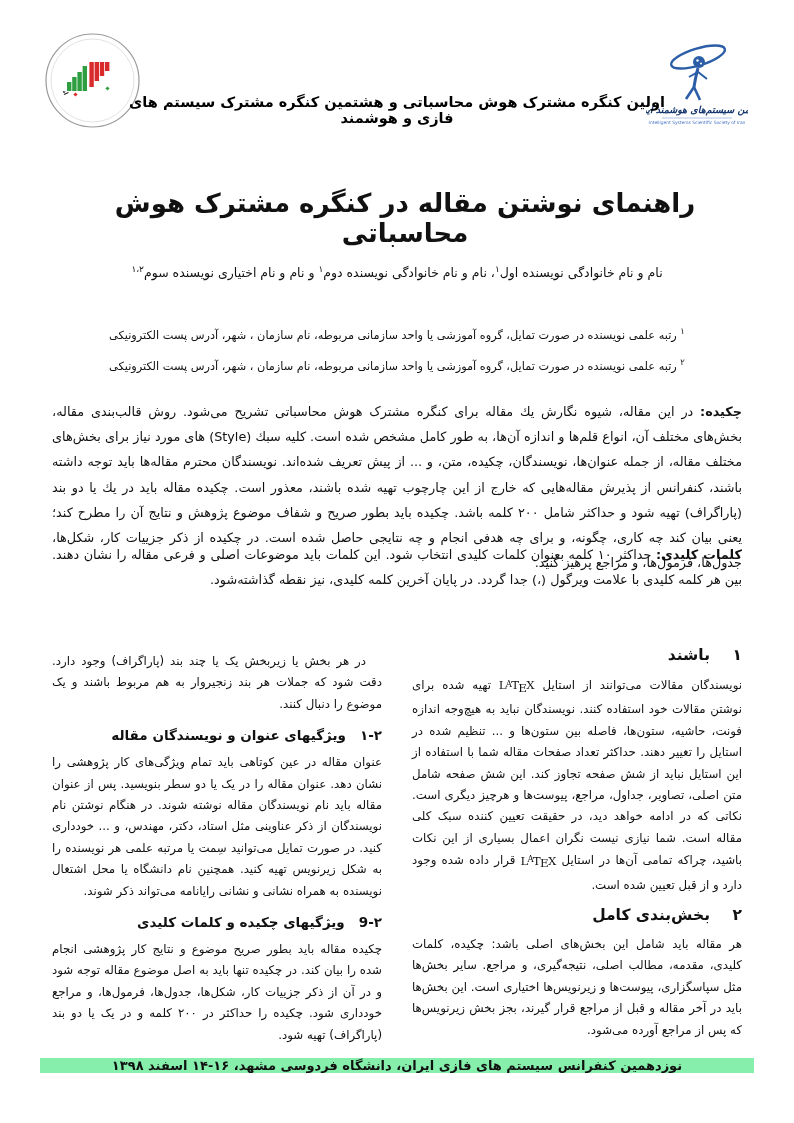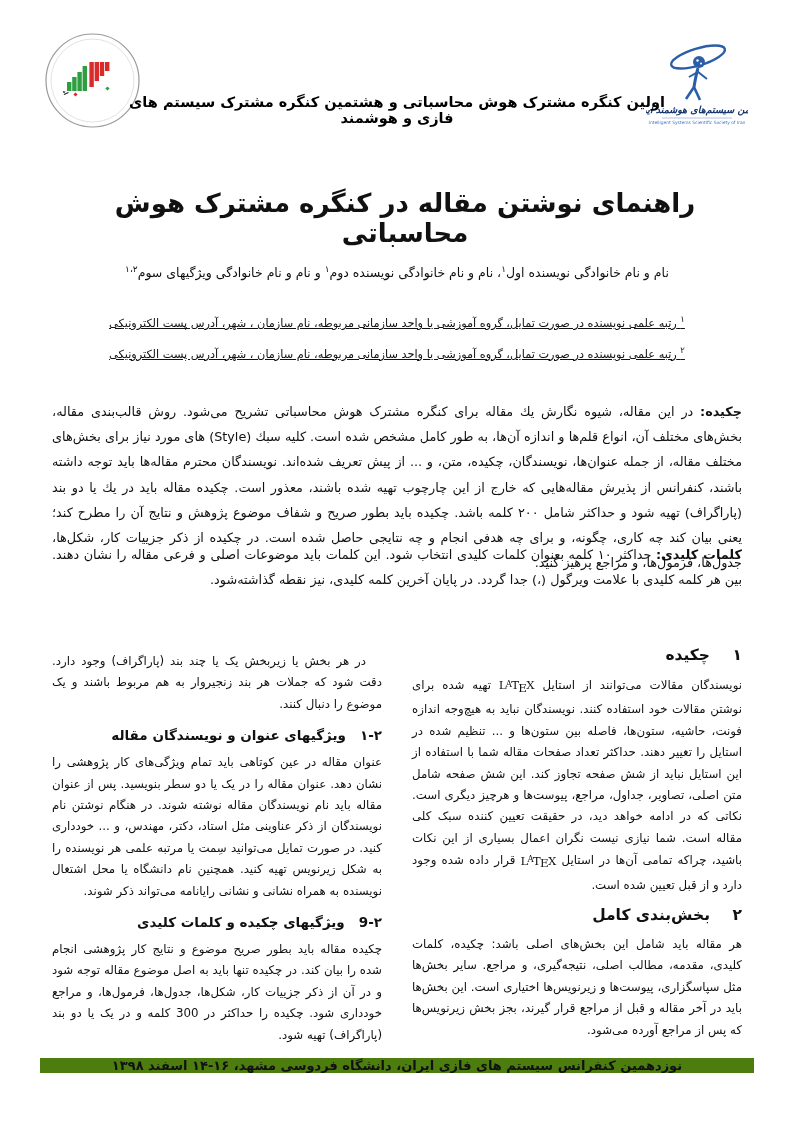--- a/index.html
+++ b/index.html
@@ -24,22 +24,22 @@
   .paper-title{
     position:absolute;top:188px;left:56px;right:40px;
     text-align:center;font-size:26px;font-weight:bold;
   }
   .authors-line{
     position:absolute;top:264px;left:60px;right:60px;
     text-align:center;font-size:12.5px;
   }
   .authors-line sup{font-size:9px;}
   .affil-block{
-    position:absolute;top:306px;left:60px;right:60px;
-    text-align:center;font-size:11.3px;line-height:26px;color:#111;text-decoration:underline;
+    position:absolute;top:318px;left:60px;right:60px;
+    text-align:center;font-size:11.3px;line-height:26px;color:#111;
   }
   .affil-block sup{font-size:8.5px;}
   
   .abstract-block{
     position:absolute;top:399px;left:52px;right:52px;
     font-size:12.8px;line-height:25.2px;text-align:justify;
   }
   .kw-block{
     position:absolute;top:542px;left:52px;right:52px;
     font-size:12.8px;line-height:25px;text-align:justify;
@@ -63,21 +63,21 @@
     font-size:11.8px;line-height:21.4px;text-align:justify;margin:9px 0 10px 0;
   }
   p.indent{text-indent:16px;}
   
   .latex{font-family:"DejaVu Serif",serif;white-space:nowrap;}
   .latex .lx-a{font-size:72%;vertical-align:0.28em;margin:0 -0.1em;}
   .latex .lx-e{vertical-align:-0.22em;margin:0 -0.06em;}
   
   .footer-line{
     position:absolute;top:1058px;left:40px;right:40px;
-    text-align:center;font-weight:bold;font-size:13px;background:#4d7c0f;
+    text-align:center;font-weight:bold;font-size:13px;background:#86efac;
   }
 </style>
 </head>
 <body>
 
 <div class="page">
 
   <div class="logo-left">
     <svg width="97" height="97" viewBox="0 0 97 97">
       <circle cx="48.5" cy="48.5" r="46.5" fill="#ffffff" stroke="#9a9a9a" stroke-width="1.2"></circle>
@@ -124,21 +124,21 @@
       <line x1="16" y1="80" x2="86" y2="80" stroke="#7a9ad0" stroke-width="0.6"></line>
       <text x="51" y="86" text-anchor="middle" font-size="4.4" fill="#4472c4" font-family="DejaVu Sans, sans-serif">Intelligent Systems Scientific Society of Iran</text>
     </svg>
   </div>
 
   <div class="congress-line">اولین کنگره مشترک هوش محاسباتی و هشتمین کنگره مشترک سیستم های فازی و هوشمند</div>
 
   <div class="paper-title">راهنمای نوشتن مقاله در کنگره مشترک هوش محاسباتی</div>
 
   <div class="authors-line">
-    <span>نام و نام خانوادگی نویسنده اول</span><sup>۱</sup><span>، </span><span>نام و نام خانوادگی نویسنده دوم</span><sup>۱</sup><span> و </span><span>نام و نام خانوادگی ویژگیهای سوم</span><sup>۱،۲</sup>
+    <span>نام و نام خانوادگی نویسنده اول</span><sup>۱</sup><span>، </span><span>نام و نام خانوادگی نویسنده دوم</span><sup>۱</sup><span> و </span><span>نام و نام اختیاری نویسنده سوم</span><sup>۱،۲</sup>
   </div>
 
   <div class="affil-block">
     <div><sup>۱</sup> <span>رتبه علمی نویسنده در صورت تمایل، گروه آموزشی یا واحد سازمانی مربوطه، نام سازمان ، شهر، آدرس پست الکترونیکی</span></div>
     <div><sup>۲</sup> <span>رتبه علمی نویسنده در صورت تمایل، گروه آموزشی یا واحد سازمانی مربوطه، نام سازمان ، شهر، آدرس پست الکترونیکی</span></div>
   </div>
 
   <div class="abstract-block">
     <span class="runin">چکیده:</span>
     <span>در این مقاله، شیوه نگارش یك مقاله برای کنگره مشترک هوش محاسباتی تشریح می‌شود. روش قالب‌بندی مقاله، بخش‌های مختلف آن، انواع قلم‌ها و اندازه آن‌ها، به طور کامل مشخص شده است. کلیه سبك (Style) های مورد نیاز برای بخش‌های مختلف مقاله، از جمله عنوان‌ها، نویسندگان، چکیده، متن، و ... از پیش تعریف شده‌اند. نویسندگان محترم مقاله‌ها باید توجه داشته باشند، کنفرانس از پذیرش مقاله‌هایی که خارج از این چارچوب تهیه شده باشند، معذور است. چکیده مقاله باید در یك یا دو بند (پاراگراف) تهیه شود و حداکثر شامل ۲۰۰ کلمه باشد. چکیده باید بطور صریح و شفاف موضوع پژوهش و نتایج آن را مطرح کند؛ یعنی بیان کند چه کاری، چگونه، و برای چه هدفی انجام و چه نتایجی حاصل شده است. در چکیده از ذکر جزییات کار، شکل‌ها، جدول‌ها، فرمول‌ها، و مراجع پرهیز کنید.</span>
@@ -146,41 +146,41 @@
 
   <div class="kw-block">
     <span class="runin">کلمات کلیدی:</span>
     <span>حداکثر ۱۰ کلمه بعنوان کلمات کلیدی انتخاب شود. این کلمات باید موضوعات اصلی و فرعی مقاله را نشان دهند. بین هر کلمه کلیدی با علامت ویرگول (،) جدا گردد. در پایان آخرین کلمه کلیدی، نیز نقطه گذاشته‌شود.</span>
   </div>
 
   <div class="cols">
 
     <div class="col">
       <h2 class="sec">
-        <span class="sec-num">۱</span><span>چکیده</span>
+        <span class="sec-num">۱</span><span>باشند</span>
       </h2>
       <p class="body">
         <span>نویسندگان مقالات می‌توانند از استایل </span><span class="latex" dir="ltr"><span>L</span><span class="lx-a">A</span><span>T</span><span class="lx-e">E</span><span>X</span></span><span> تهیه شده برای نوشتن مقالات خود استفاده کنند. نویسندگان نباید به هیچ‌وجه اندازه فونت، حاشیه، ستون‌ها، فاصله بین ستون‌ها و ... تنظیم شده در استایل را تغییر دهند. حداکثر تعداد صفحات مقاله شما با استفاده از این استایل نباید از شش صفحه تجاوز کند. این شش صفحه شامل متن اصلی، تصاویر، جداول، مراجع، پیوست‌ها و هرچیز دیگری است. نکاتی که در ادامه خواهد دید، در حقیقت تعیین کننده سبک کلی مقاله است. شما نیازی نیست نگران اعمال بسیاری از این نکات باشید، چراکه تمامی آن‌ها در استایل </span><span class="latex" dir="ltr"><span>L</span><span class="lx-a">A</span><span>T</span><span class="lx-e">E</span><span>X</span></span><span> قرار داده شده وجود دارد و از قبل تعیین شده است.</span>
       </p>
       <h2 class="sec">
         <span class="sec-num">۲</span><span>بخش‌بندی کامل</span>
       </h2>
       <p class="body">هر مقاله باید شامل این بخش‌های اصلی باشد: چکیده، کلمات کلیدی، مقدمه، مطالب اصلی، نتیجه‌گیری، و مراجع. سایر بخش‌ها مثل سپاسگزاری، پیوست‌ها و زیرنویس‌ها اختیاری است. این بخش‌ها باید در آخر مقاله و قبل از مراجع قرار گیرند، بجز بخش زیرنویس‌ها که پس از مراجع آورده می‌شود.</p>
     </div>
 
     <div class="col">
       <p class="body indent">در هر بخش یا زیربخش یک یا چند بند (پاراگراف) وجود دارد. دقت شود که جملات هر بند زنجیروار به هم مربوط باشند و یک موضوع را دنبال کنند.</p>
       <h3 class="sub">
         <span class="sub-num" dir="ltr">۱-۲</span><span>ویژگیهای عنوان و نویسندگان مقاله</span>
       </h3>
       <p class="body">عنوان مقاله در عین کوتاهی باید تمام ویژگی‌های کار پژوهشی را نشان دهد. عنوان مقاله را در یک یا دو سطر بنویسید. پس از عنوان مقاله باید نام نویسندگان مقاله نوشته شوند. در هنگام نوشتن نام نویسندگان از ذکر عناوینی مثل استاد، دکتر، مهندس، و ... خودداری کنید. در صورت تمایل می‌توانید سِمت یا مرتبه علمی هر نویسنده را به شکل زیرنویس تهیه کنید. همچنین نام دانشگاه یا محل اشتغال نویسنده به همراه نشانی و نشانی رایانامه می‌تواند ذکر شوند.</p>
       <h3 class="sub">
         <span class="sub-num" dir="ltr">9-۲</span><span>ویژگیهای چکیده و کلمات کلیدی</span>
       </h3>
-      <p class="body">چکیده مقاله باید بطور صریح موضوع و نتایج کار پژوهشی انجام شده را بیان کند. در چکیده تنها باید به اصل موضوع مقاله توجه شود و در آن از ذکر جزییات کار، شکل‌ها، جدول‌ها، فرمول‌ها، و مراجع خودداری شود. چکیده را حداکثر در 300 کلمه و در یک یا دو بند (پاراگراف) تهیه شود.</p>
+      <p class="body">چکیده مقاله باید بطور صریح موضوع و نتایج کار پژوهشی انجام شده را بیان کند. در چکیده تنها باید به اصل موضوع مقاله توجه شود و در آن از ذکر جزییات کار، شکل‌ها، جدول‌ها، فرمول‌ها، و مراجع خودداری شود. چکیده را حداکثر در ۲۰۰ کلمه و در یک یا دو بند (پاراگراف) تهیه شود.</p>
     </div>
 
   </div>
 
   <div class="footer-line">
     <span>نوزدهمین کنفرانس سیستم های فازی ایران، دانشگاه فردوسی مشهد، </span><span dir="ltr">۱۴-۱۶</span><span> اسفند ۱۳۹۸</span>
   </div>
 
 </div>
 

